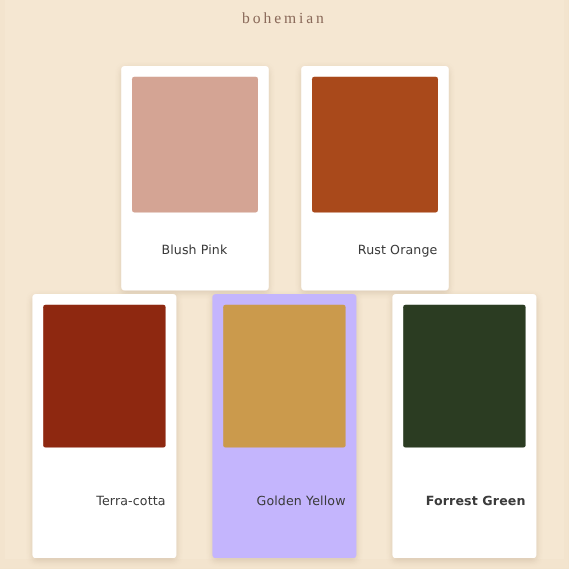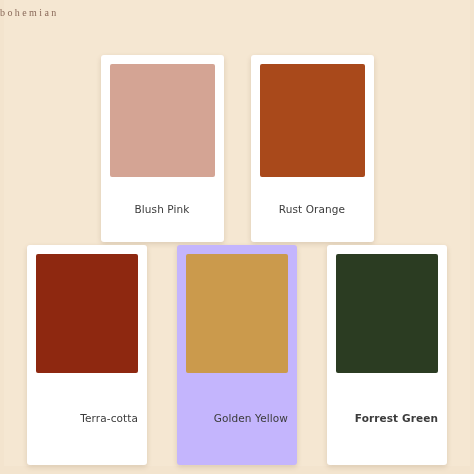--- a/index.html
+++ b/index.html
@@ -31,23 +31,23 @@
     height: 466px;
     background: #F5E7D2;
   }
 
   
   #title {
     position: absolute;
     left: 0;
     top: 7px;
     width: 474px;
-    text-align: left;
+    text-align: center;
     font-family: "Liberation Serif", serif;
-    font-size: 10px;
+    font-size: 13px;
     letter-spacing: 2.4px;
     color: #8A6A5A;
     white-space: nowrap;
   }
 
   
   .row {
     position: absolute;
     display: flex;
     justify-content: center;
@@ -116,21 +116,21 @@
 
   <div id="title" style="color: rgb(138, 106, 90);">bohemian</div>
 
   <div class="row" id="row-top">
 
     <div class="card" style="background: rgb(255, 255, 255);">
       <div class="swatch" style="background-color: rgb(212, 164, 148);"></div>
       <div class="label" style="color: rgb(59, 59, 59);">Blush Pink</div>
     </div>
 
-    <div class="card" style="background: rgb(255, 255, 255);">
+    <div class="card" style="background: rgb(255, 255, 255); align-items: flex-end;">
       <div class="swatch" style="background-color: rgb(169, 73, 27);"></div>
       <div class="label" style="color: rgb(59, 59, 59);">Rust Orange</div>
     </div>
 
   </div>
 
   <div class="row" id="row-bottom">
 
     <div class="card" style="background: rgb(255, 255, 255);">
       <div class="swatch" style="background-color: rgb(142, 40, 16);"></div>

